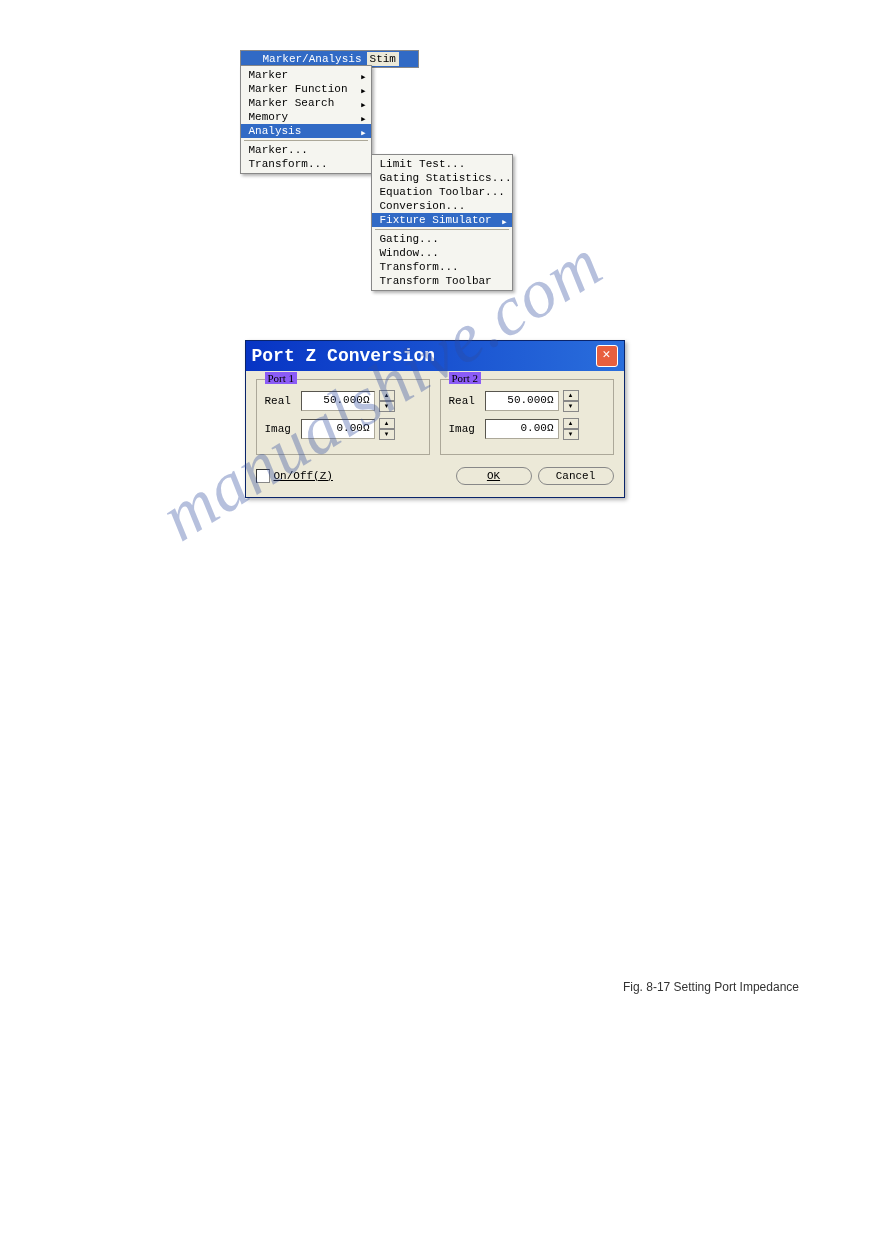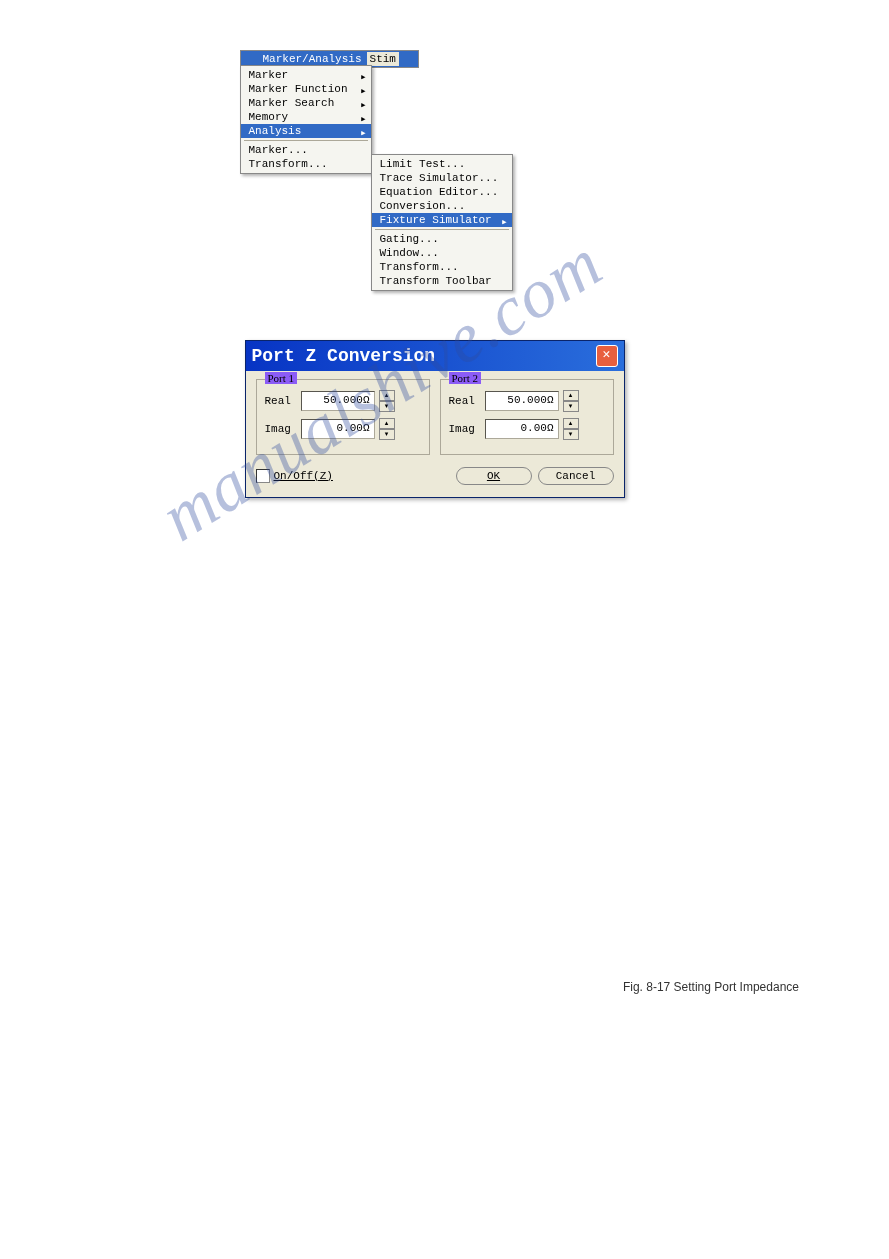--- a/index.html
+++ b/index.html
@@ -243,22 +243,22 @@
       <div class="menu-item"><span>Marker Search</span><span class="submenu-arrow">▸</span></div>
       <div class="menu-item"><span>Memory</span><span class="submenu-arrow">▸</span></div>
       <div class="menu-item sel"><span>Analysis</span><span class="submenu-arrow">▸</span></div>
       <div class="menu-sep"></div>
       <div class="menu-item">Marker...</div>
       <div class="menu-item">Transform...</div>
     </div>
 
     <div class="dropdown" style="left:126px; top:80px; width:140px;margin-top:24px;">
       <div class="menu-item">Limit Test...</div>
-      <div class="menu-item">Trace Simulator...</div>
-      <div class="menu-item">Equation Editor...</div>
+      <div class="menu-item">Gating Statistics...</div>
+      <div class="menu-item">Equation Toolbar...</div>
       <div class="menu-item">Conversion...</div>
       <div class="menu-item sel"><span>Fixture Simulator</span><span class="submenu-arrow">▸</span></div>
       <div class="menu-sep"></div>
       <div class="menu-item">Gating...</div>
       <div class="menu-item">Window...</div>
       <div class="menu-item">Transform...</div>
       <div class="menu-item">Transform Toolbar</div>
     </div>
 
 

